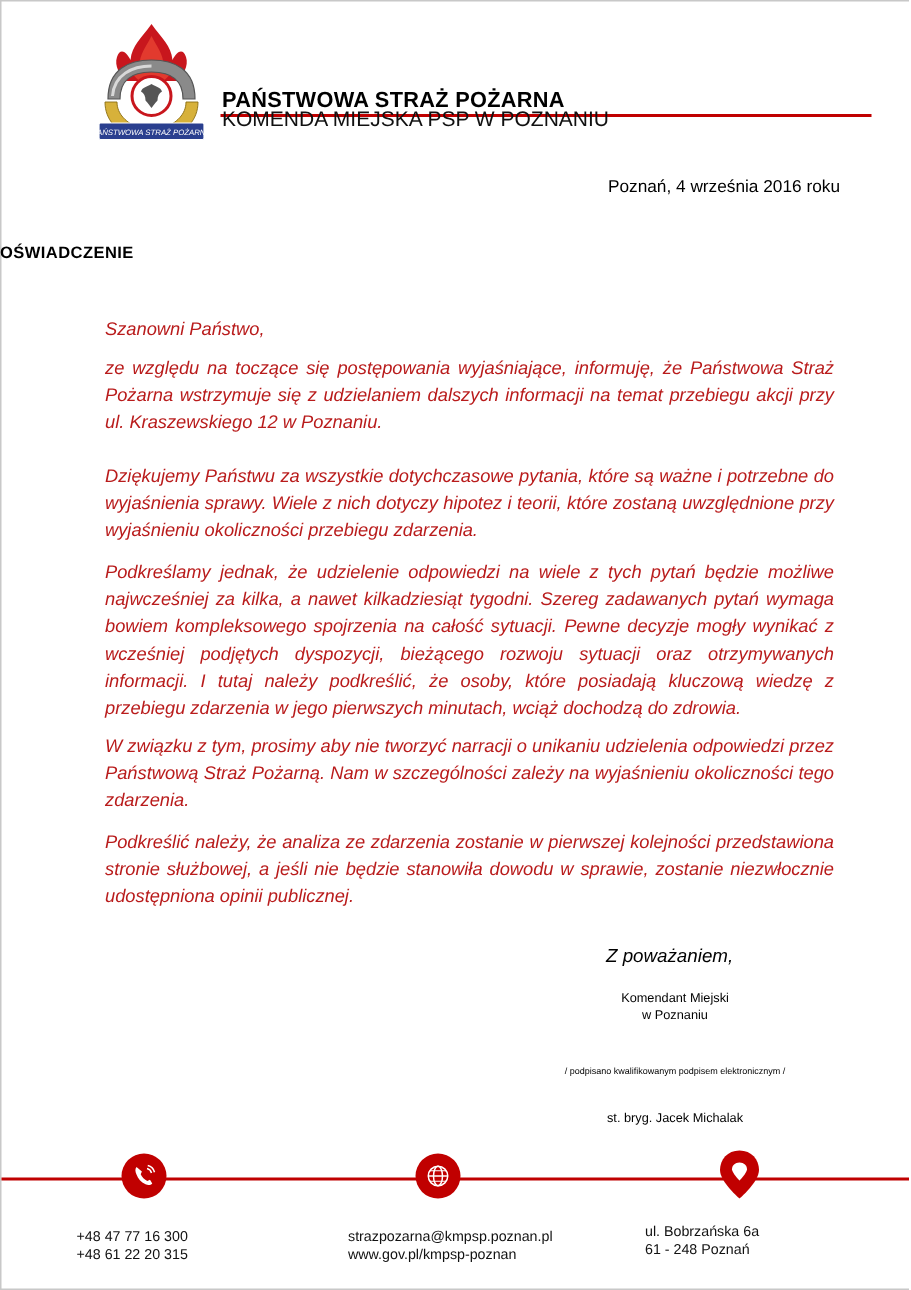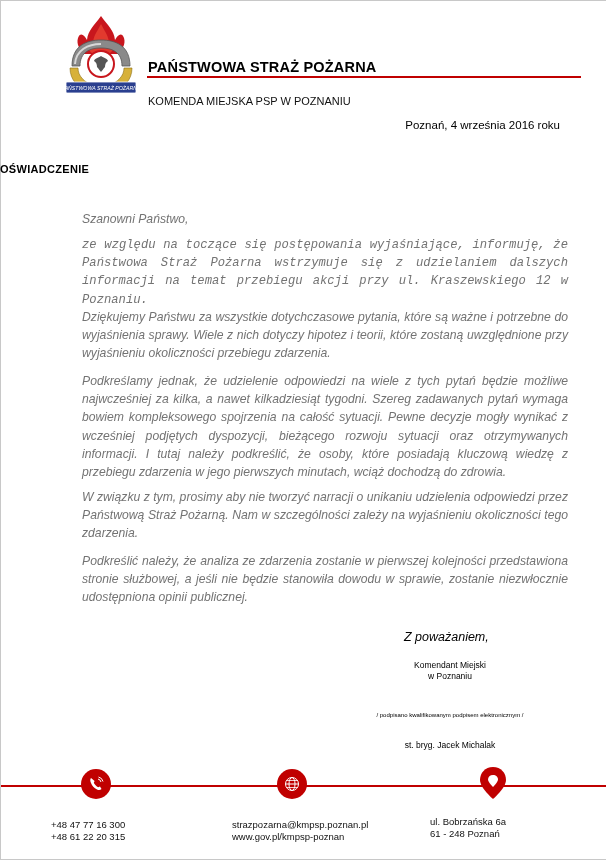--- a/index.html
+++ b/index.html
@@ -15,36 +15,36 @@
     
     .logo { position: absolute; left: 60px; top: 14px; width: 82px; height: 84px; }
     .org-title {
       position: absolute; left: 148px; top: 59px;
       font-size: 14.5px; font-weight: bold; letter-spacing: 0.2px; color: #000;
     }
     .header-rule {
       position: absolute; left: 147px; top: 76px; width: 434px; height: 2px; background: #c00000;
     }
     .org-subtitle {
-      position: absolute; left: 148px; top: 95px; font-size: 11px; color: #111;
+      position: absolute; left: 148px; top: 71px; font-size: 14px; color: #111;
     }
     .date-line {
       position: absolute; right: 47px; top: 119px; font-size: 11.5px;
     }
     .doc-title {
       position: absolute; left: 0; width: 607px; top: 163px; text-align: left;
       font-size: 11px; font-weight: bold; letter-spacing: 0.3px;
     }
     
     .body-text {
-      position: absolute; left: 82px; width: 486px; font-size: 12.2px; font-style: italic;
-      line-height: 18.2px; text-align: justify; color: #737373;
+      position: absolute; left: 70px; width: 486px; font-size: 12.2px; font-style: italic;
+      line-height: 18.2px; text-align: justify; color: #b91c1c;
     }
     .salutation { top: 210px; }
-    .p1 { top: 236px; font-family: Liberation Mono, monospace; }
+    .p1 { top: 236px; }
     .p2 { top: 308px; }
     .p3 { top: 372px; }
     .p4 { top: 488px; }
     .p5 { top: 552px; }
     
     .closing {
       position: absolute; left: 404px; top: 630px; font-size: 12.5px; font-style: italic;
     }
     .sig-block {
       position: absolute; left: 340px; width: 220px; text-align: center; font-size: 8.5px; line-height: 10.5px;

